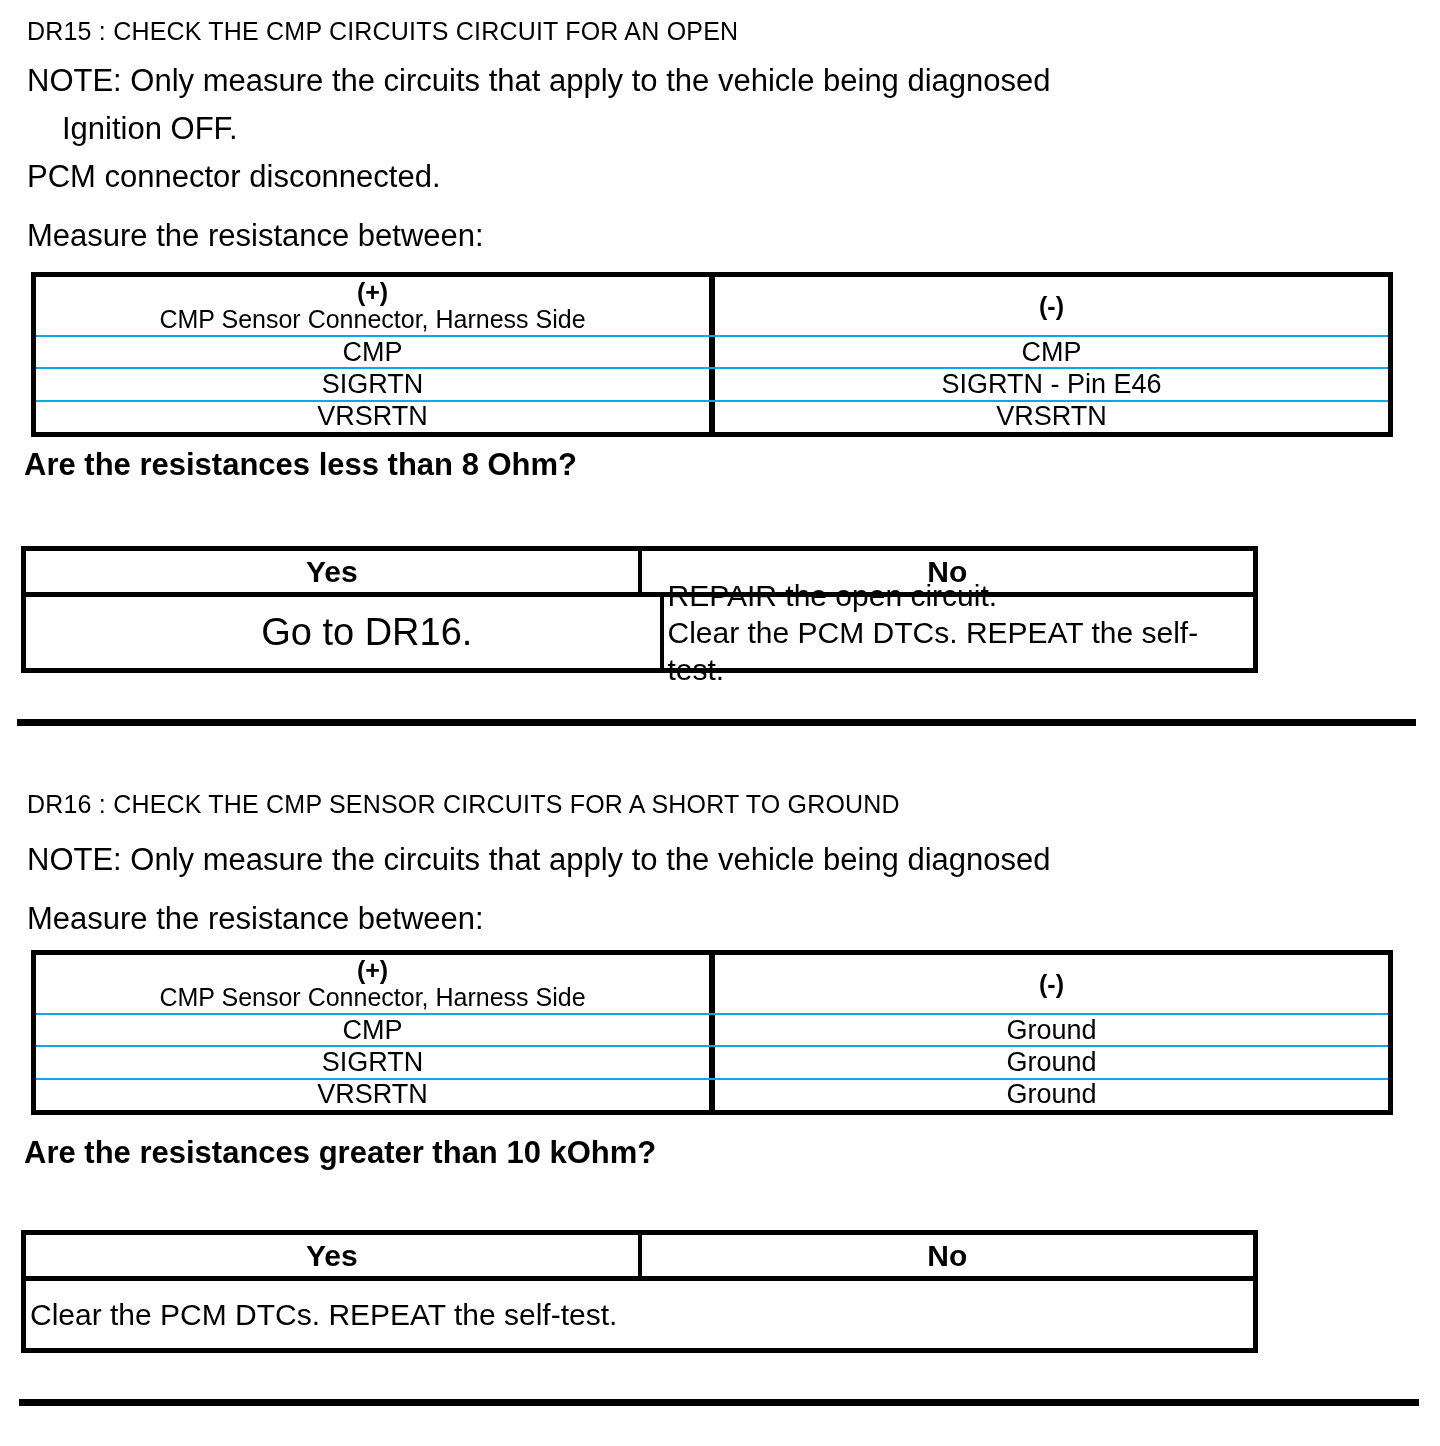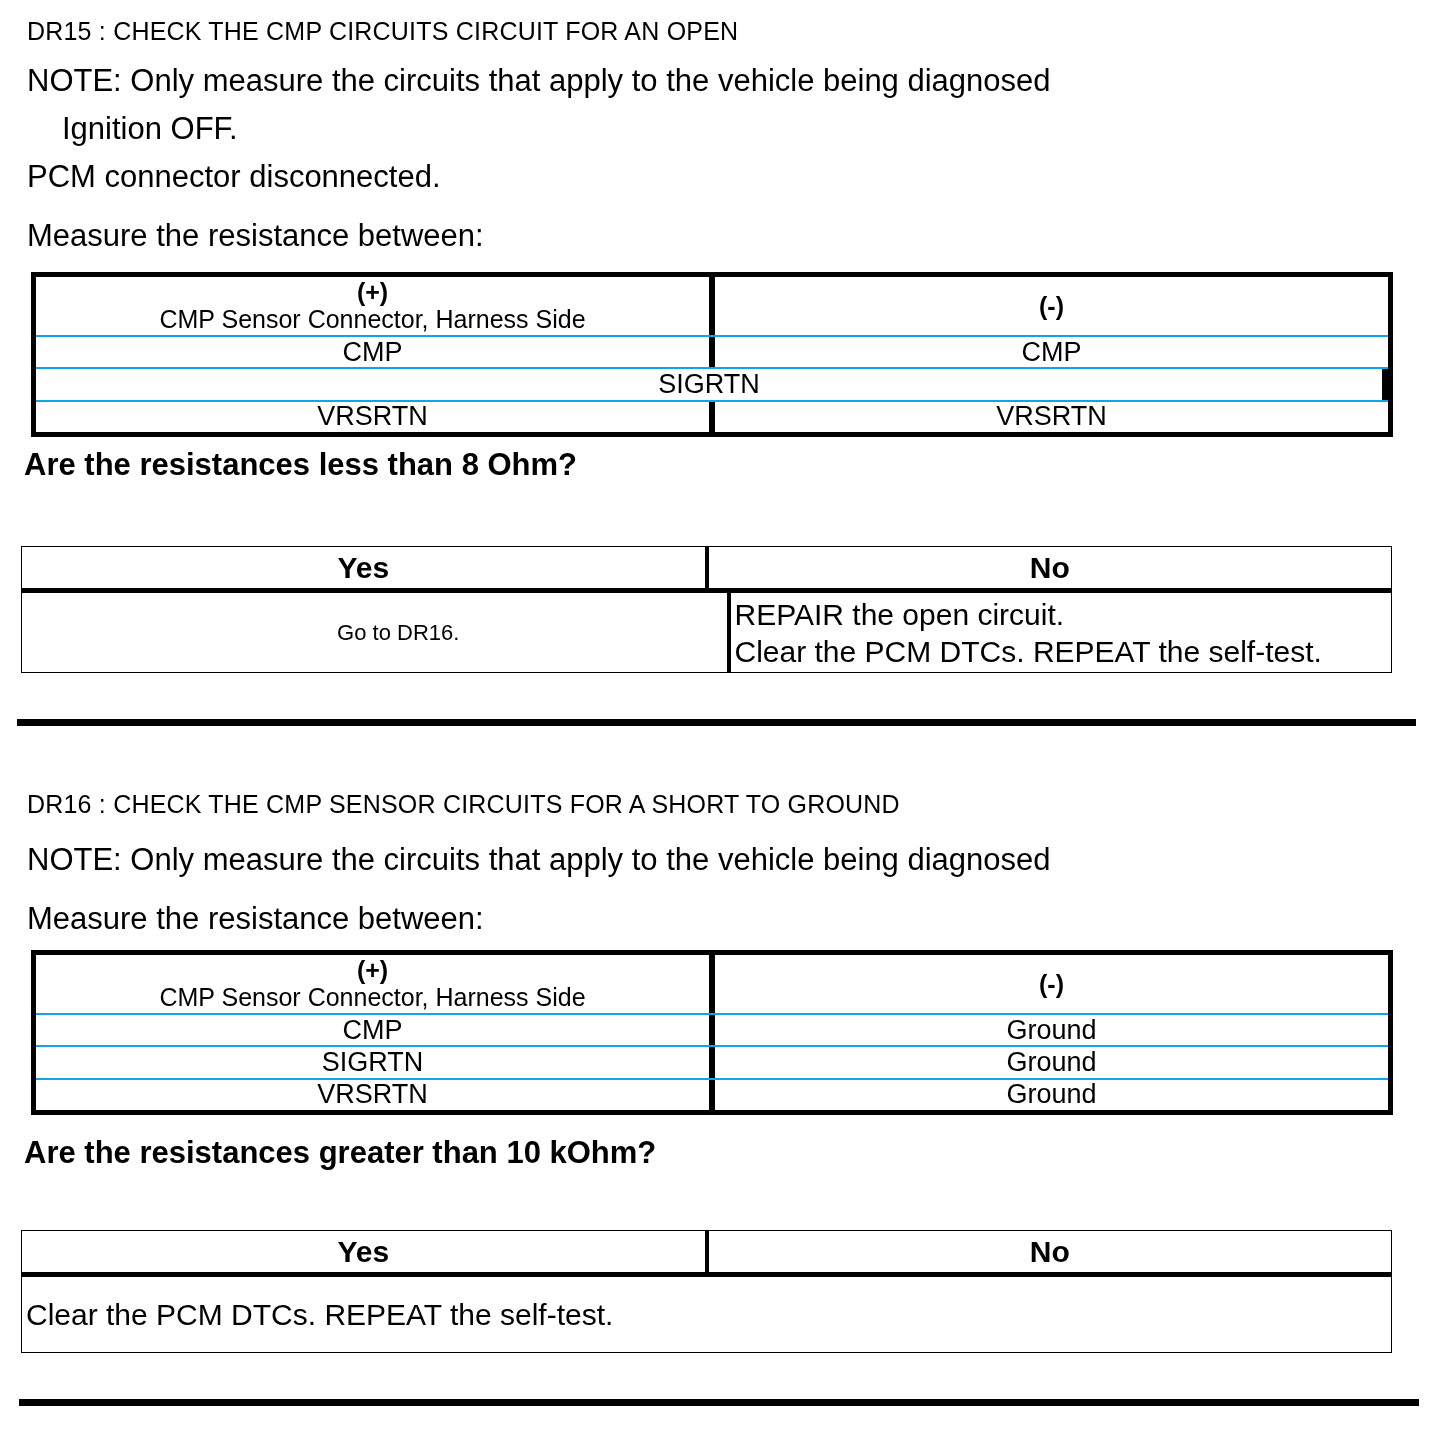--- a/index.html
+++ b/index.html
@@ -27,33 +27,33 @@
     align-items:center; justify-content:center;
     font-size:25px; line-height:27px; text-align:center; min-width:0;
   }
   .mcell.left-col { border-right:6px solid #000; }
   .mcell.data { font-size:27px; }
   .pm-line { font-weight:bold; }
   .ground-text { font-size:22px; }
 
   
   .ytable {
-    border:1px solid #000000; box-sizing:border-box;
+    border:5px solid #000000; box-sizing:border-box;
     display:flex; flex-direction:column;
-    left:21px; width:1371px;
+    left:21px; width:1237px;
   }
   .yhead { display:flex; flex:none; height:41px; border-bottom:5px solid #000; }
   .yhead-cell {
     flex:1; display:flex; align-items:center; justify-content:center;
     font-weight:bold; font-size:30px;
   }
   .ybody { display:flex; flex:1; min-height:0; }
   .ycell-yes {
     flex:1; display:flex; align-items:center; justify-content:center;
-    font-size:22px;
+    font-size:38px;
     margin-left:48px;
   }
   .col-divider { border-right:4px solid #000; }
   .ycell-no {
     flex:1; display:flex; flex-direction:column; justify-content:center;
     align-items:flex-start; font-size:30px; line-height:37px; padding-left:4px;
   }
   .rule { background:#000000; }
 </style>
 </head>
@@ -78,20 +78,21 @@
     <div class="mcell">
       <span class="pm-line">(-)</span>
     </div>
   </div>
   <div class="mrow">
     <div class="mcell data left-col">CMP</div>
     <div class="mcell data">CMP</div>
   </div>
   <div class="mrow">
     <div class="mcell data left-col">SIGRTN</div>
+    <div class="mcell data">SIGRTN - Pin E46</div>
   </div>
   <div class="mrow">
     <div class="mcell data left-col">VRSRTN</div>
     <div class="mcell data">VRSRTN</div>
   </div>
 </div>
 
 <div class="abs question" style="left:24px; top:447px;">Are the resistances less than 8 Ohm?</div>
 
 <div class="abs ytable" style="top:546px; height:127px;">

